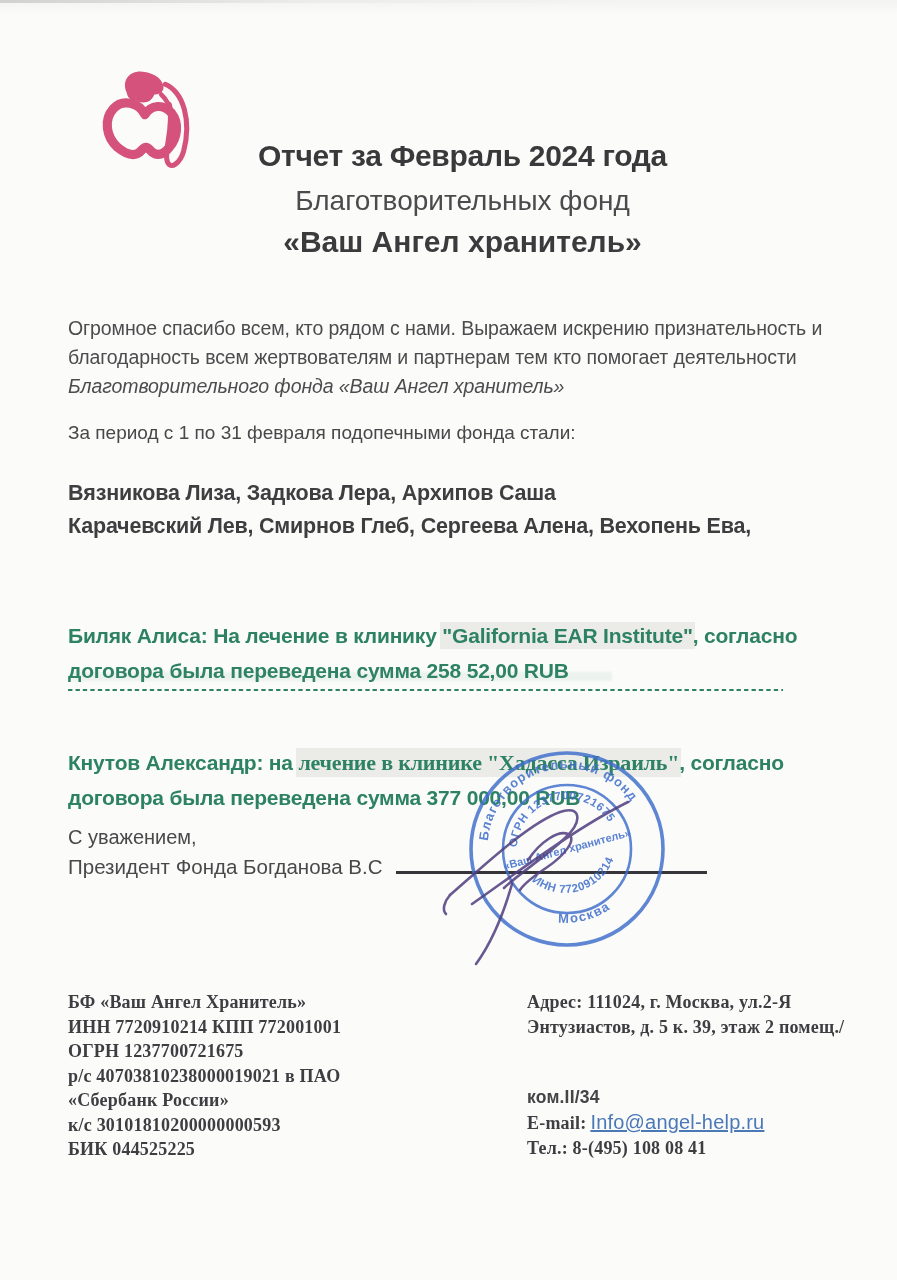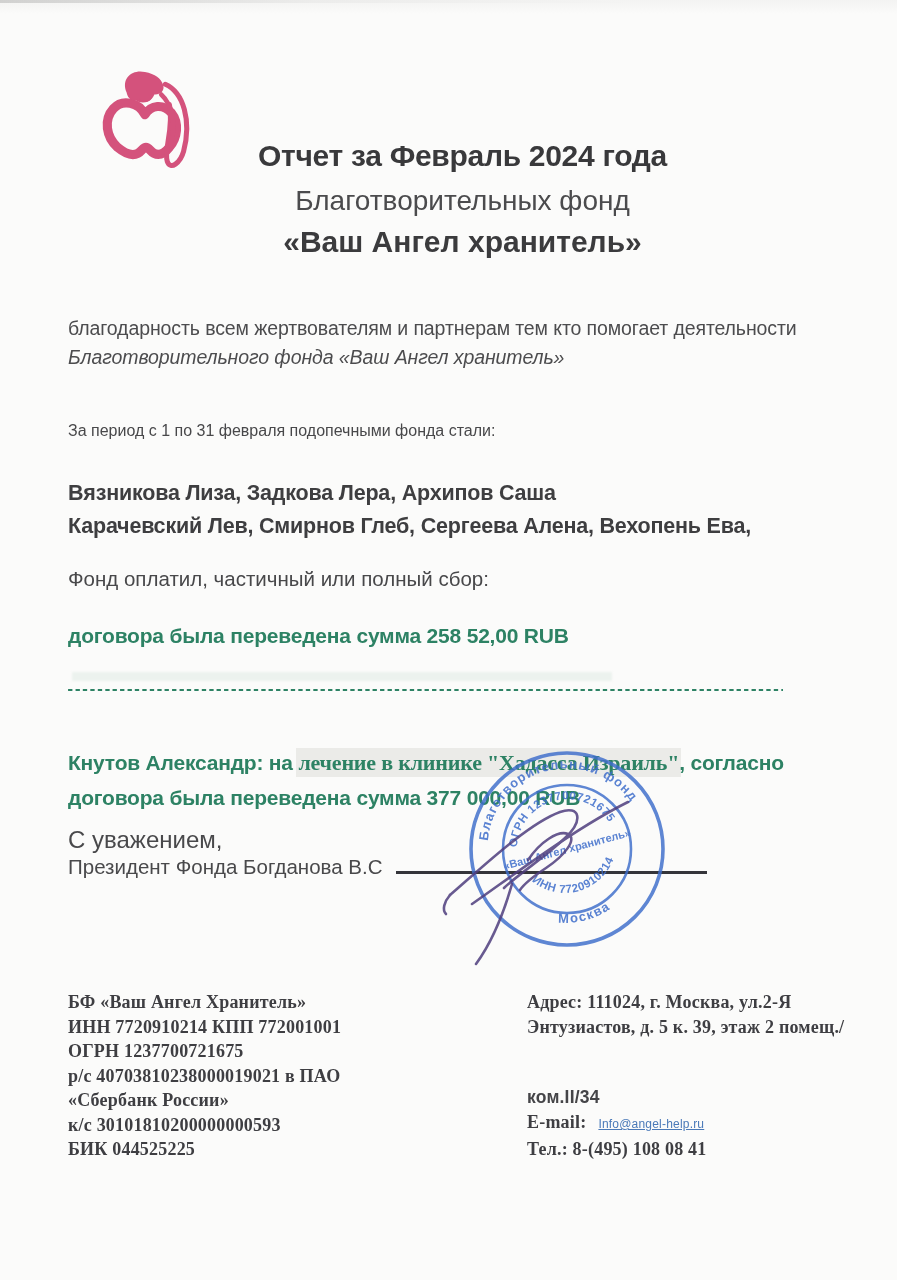--- a/index.html
+++ b/index.html
@@ -22,60 +22,60 @@
     transform:translateX(14px); }
   .t1 { font-size:30px; font-weight:700; color:#39393b; letter-spacing:-.3px; line-height:36px; }
   .t2 { font-size:28px; font-weight:400; color:#4b4b4d; margin-top:10px; line-height:34px; }
   .t3 { font-size:30px; font-weight:700; color:#3b3b3d; margin-top:6px; line-height:36px; }
 
   
   .intro { position:absolute; left:68px; top:314px; width:770px;
     font-size:19.5px; line-height:29px; color:#4c4c4e; letter-spacing:-.1px; }
   .intro .it { font-style:italic; }
 
-  .period  { position:absolute; left:68px; top:422px; font-size:16px; color:#48484a; }
+  .period  { position:absolute; left:68px; top:422px; font-size:19px; color:#48484a; }
   .wards   { position:absolute; left:68px; top:477px; font-size:21.5px; font-weight:700;
              line-height:33px; color:#3e3e40; letter-spacing:-.2px; }
   .pay-heading { position:absolute; left:68px; top:567px; font-size:20.5px; color:#48484a; }
 
   .green { position:absolute; left:68px; width:760px; font-size:21px; font-weight:700;
            line-height:35px; letter-spacing:-.2px; }
   .green1 { top:618px; }
   .green2 { top:705px;margin-top:40px; }
   .hl { background:#ebebe8; box-shadow:0 0 0 2px #ebebe8; }
   .serif-seg { font-family:"Liberation Serif", serif; font-size:22px; }
 
   .ghost { position:absolute; left:72px; top:672px; width:540px; height:9px;
            background:rgba(90,150,120,.09); filter:blur(1px); }
 
   .separator { position:absolute; left:66px; top:681px; width:717px; height:18px;
     overflow:hidden; white-space:nowrap;
     font-family:"DejaVu Sans Mono", monospace; font-size:14px; font-weight:700;
     letter-spacing:-1px; }
 
-  .regards { position:absolute; left:68px; top:826px; font-size:24px; color:#49494b; }
+  .regards { position:absolute; left:68px; top:826px; font-size:20px; color:#49494b; }
   .signer  { position:absolute; left:68px; top:855px; font-size:20.5px; color:#49494b; }
   .sig-line { position:absolute; left:396px; top:871px; width:311px; height:0;
     border-top:3px solid #35353a; }
 
   .stamp     { position:absolute; left:465px; top:747px; width:204px; height:204px; opacity:.92; }
   .autograph { position:absolute; left:432px; top:772px; width:270px; height:200px; }
 
   
   .footer-left { position:absolute; left:68px; top:990px;
     font-family:"Liberation Serif", serif; font-weight:700; font-size:18px;
     line-height:24.5px; color:#3e3e42; letter-spacing:.2px; }
   .footer-right { position:absolute; left:527px; top:990px; width:330px;
     font-family:"Liberation Serif", serif; font-weight:700; font-size:18px;
     line-height:25px; color:#3e3e42; letter-spacing:.2px; }
   .fr-sans { font-family:"Liberation Sans", sans-serif; font-size:17.5px; color:#454548;margin-top:45px; }
   .website { font-family:"Liberation Sans", sans-serif; font-size:18px; font-weight:400;
     color:#6b97c9; text-decoration:none; cursor:pointer; }
-  .email-link { font-family:"Liberation Sans", sans-serif; font-size:12px; font-weight:400;
-    color:#4a79b8; text-decoration:underline; margin-left:12px; cursor:pointer; }
+  .email-link { font-family:"Liberation Sans", sans-serif; font-size:20px; font-weight:400;
+    color:#4a79b8; text-decoration:underline; margin-left:4px; cursor:pointer; }
 </style>
 </head>
 <body>
 
 <div class="page">
   <div class="scan-edge"></div>
 
   <svg class="logo" viewBox="0 0 100 120">
     <g fill="none" stroke="#d4527c">
 
@@ -93,34 +93,35 @@
     </g>
   </svg>
 
   <div class="title-wrap">
     <div class="t1">Отчет за Февраль 2024 года</div>
     <div class="t2">Благотворительных фонд</div>
     <div class="t3">«Ваш Ангел хранитель»</div>
   </div>
 
   <div class="intro">
+    <div>Огромное спасибо всем, кто рядом с нами. Выражаем искрению признательность и</div>
     <div>благодарность  всем жертвователям и партнерам тем кто помогает деятельности</div>
     <div class="it">Благотворительного фонда «Ваш Ангел хранитель»</div>
   </div>
 
   <div class="period">За период с 1 по 31 февраля подопечными фонда стали:</div>
 
   <div class="wards">
     <div>Вязникова Лиза, Задкова Лера, Архипов Саша</div>
     <div>Карачевский Лев, Смирнов Глеб, Сергеева Алена, Вехопень Ева,</div>
   </div>
 
-  <div class="pay-heading">Фонд оплатил, частичный или полный сбор:</div>
 
   <div class="green green1" style="color:#2d8264">
+    <div><span>Биляк Алиса: На лечение в клинику </span><span class="hl">"Galifornia EAR Institute"</span><span>, согласно</span></div>
     <div>договора была переведена сумма 258 52,00 RUB</div>
   </div>
 
   <div class="ghost"></div>
   <div class="separator" style="color:#2d8264">------------------------------------------------------------------------------------------------------------------------</div>
 
   <div class="green green2" style="color:#2d8264">
     <div><span>Кнутов Александр: на </span><span class="hl serif-seg">лечение в клинике "Хадасса Израиль"</span><span>, согласно</span></div>
     <div>договора была переведена сумма 377 000,00 RUB</div>
   </div>

